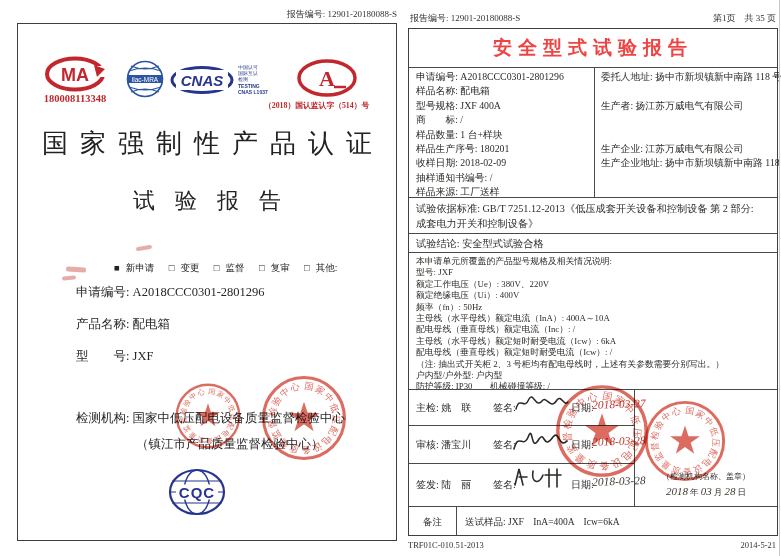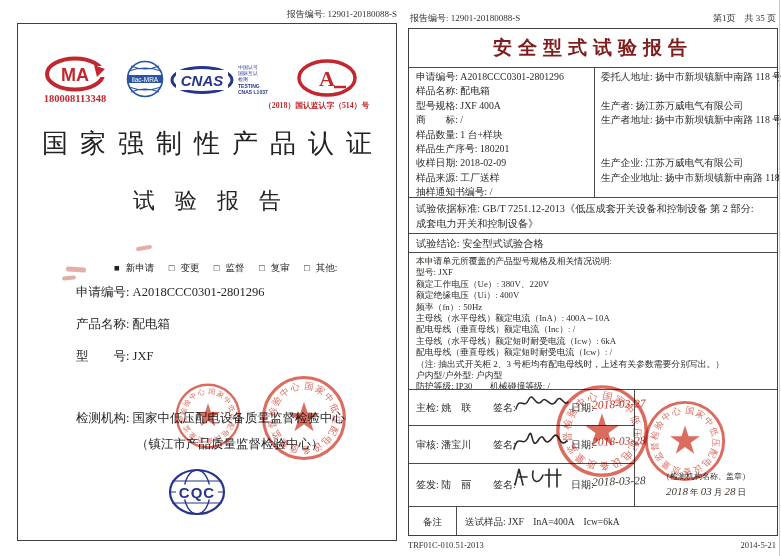--- a/index.html
+++ b/index.html
@@ -129,40 +129,39 @@
       <rect x="8" y="16.5" width="42" height="15" fill="#ffffff"></rect>
       <text x="29" y="29.5" text-anchor="middle" font-size="15" font-weight="bold" fill="#27358f" font-family="Liberation Sans,sans-serif" letter-spacing="1">CQC</text>
     </svg>
   </div>
 
   <div class="abs hdr" style="left:410px;top:12px;">报告编号: 12901-20180088-S</div>
   <div class="abs hdr" style="left:640px;top:12px;width:136px;text-align:right;">第1页　共 35 页</div>
 
   <div class="pagebox" style="left:408px;top:28px;width:368px;height:506px;">
 
-    <div class="abs" style="left:0;top:6px;width:368px;text-align:center;font-size:19px;font-weight:bold;letter-spacing:6px;color:#7f1d1d;">安全型式试验报告</div>
+    <div class="abs" style="left:0;top:6px;width:368px;text-align:center;font-size:19px;font-weight:bold;letter-spacing:6px;color:#ef4444;">安全型式试验报告</div>
     <div class="hline" style="left:0;top:38px;width:368px;"></div>
 
     <div class="vline" style="left:185px;top:38px;height:130px;"></div>
     <div class="abs" style="left:7px;top:41px;width:176px;">
       <div class="tline">申请编号: A2018CCC0301-2801296</div>
       <div class="tline">样品名称: 配电箱</div>
       <div class="tline">型号规格: JXF 400A</div>
       <div class="tline">商　　标: /</div>
       <div class="tline">样品数量: 1 台+样块</div>
       <div class="tline">样品生产序号: 180201</div>
       <div class="tline">收样日期: 2018-02-09</div>
+      <div class="tline">抽样通知书编号: /</div>
       <div class="tline">样品来源: 工厂送样</div>
-      <div class="tline">抽样通知书编号: /</div>
     </div>
     <div class="abs" style="left:192px;top:41px;width:174px;">
       <div class="tline">委托人地址: 扬中市新坝镇新中南路 118 号</div>
       <div class="tline"></div>
       <div class="tline">生产者: 扬江苏万威电气有限公司</div>
-      <div class="tline">生产者地址: 扬中市新坝镇新中南路 118 号</div>
       <div class="tline"></div>
       <div class="tline"></div>
       <div class="tline">生产企业: 江苏万威电气有限公司</div>
       <div class="tline">生产企业地址: 扬中市新坝镇新中南路 118 号</div>
     </div>
     <div class="hline" style="left:0;top:168px;width:368px;"></div>
 
     <div class="abs std" style="left:7px;top:172px;">试验依据标准: GB/T 7251.12-2013《低压成套开关设备和控制设备 第 2 部分:</div>
     <div class="abs std" style="left:7px;top:187px;">成套电力开关和控制设备》</div>
     <div class="hline" style="left:0;top:204px;width:368px;"></div>

